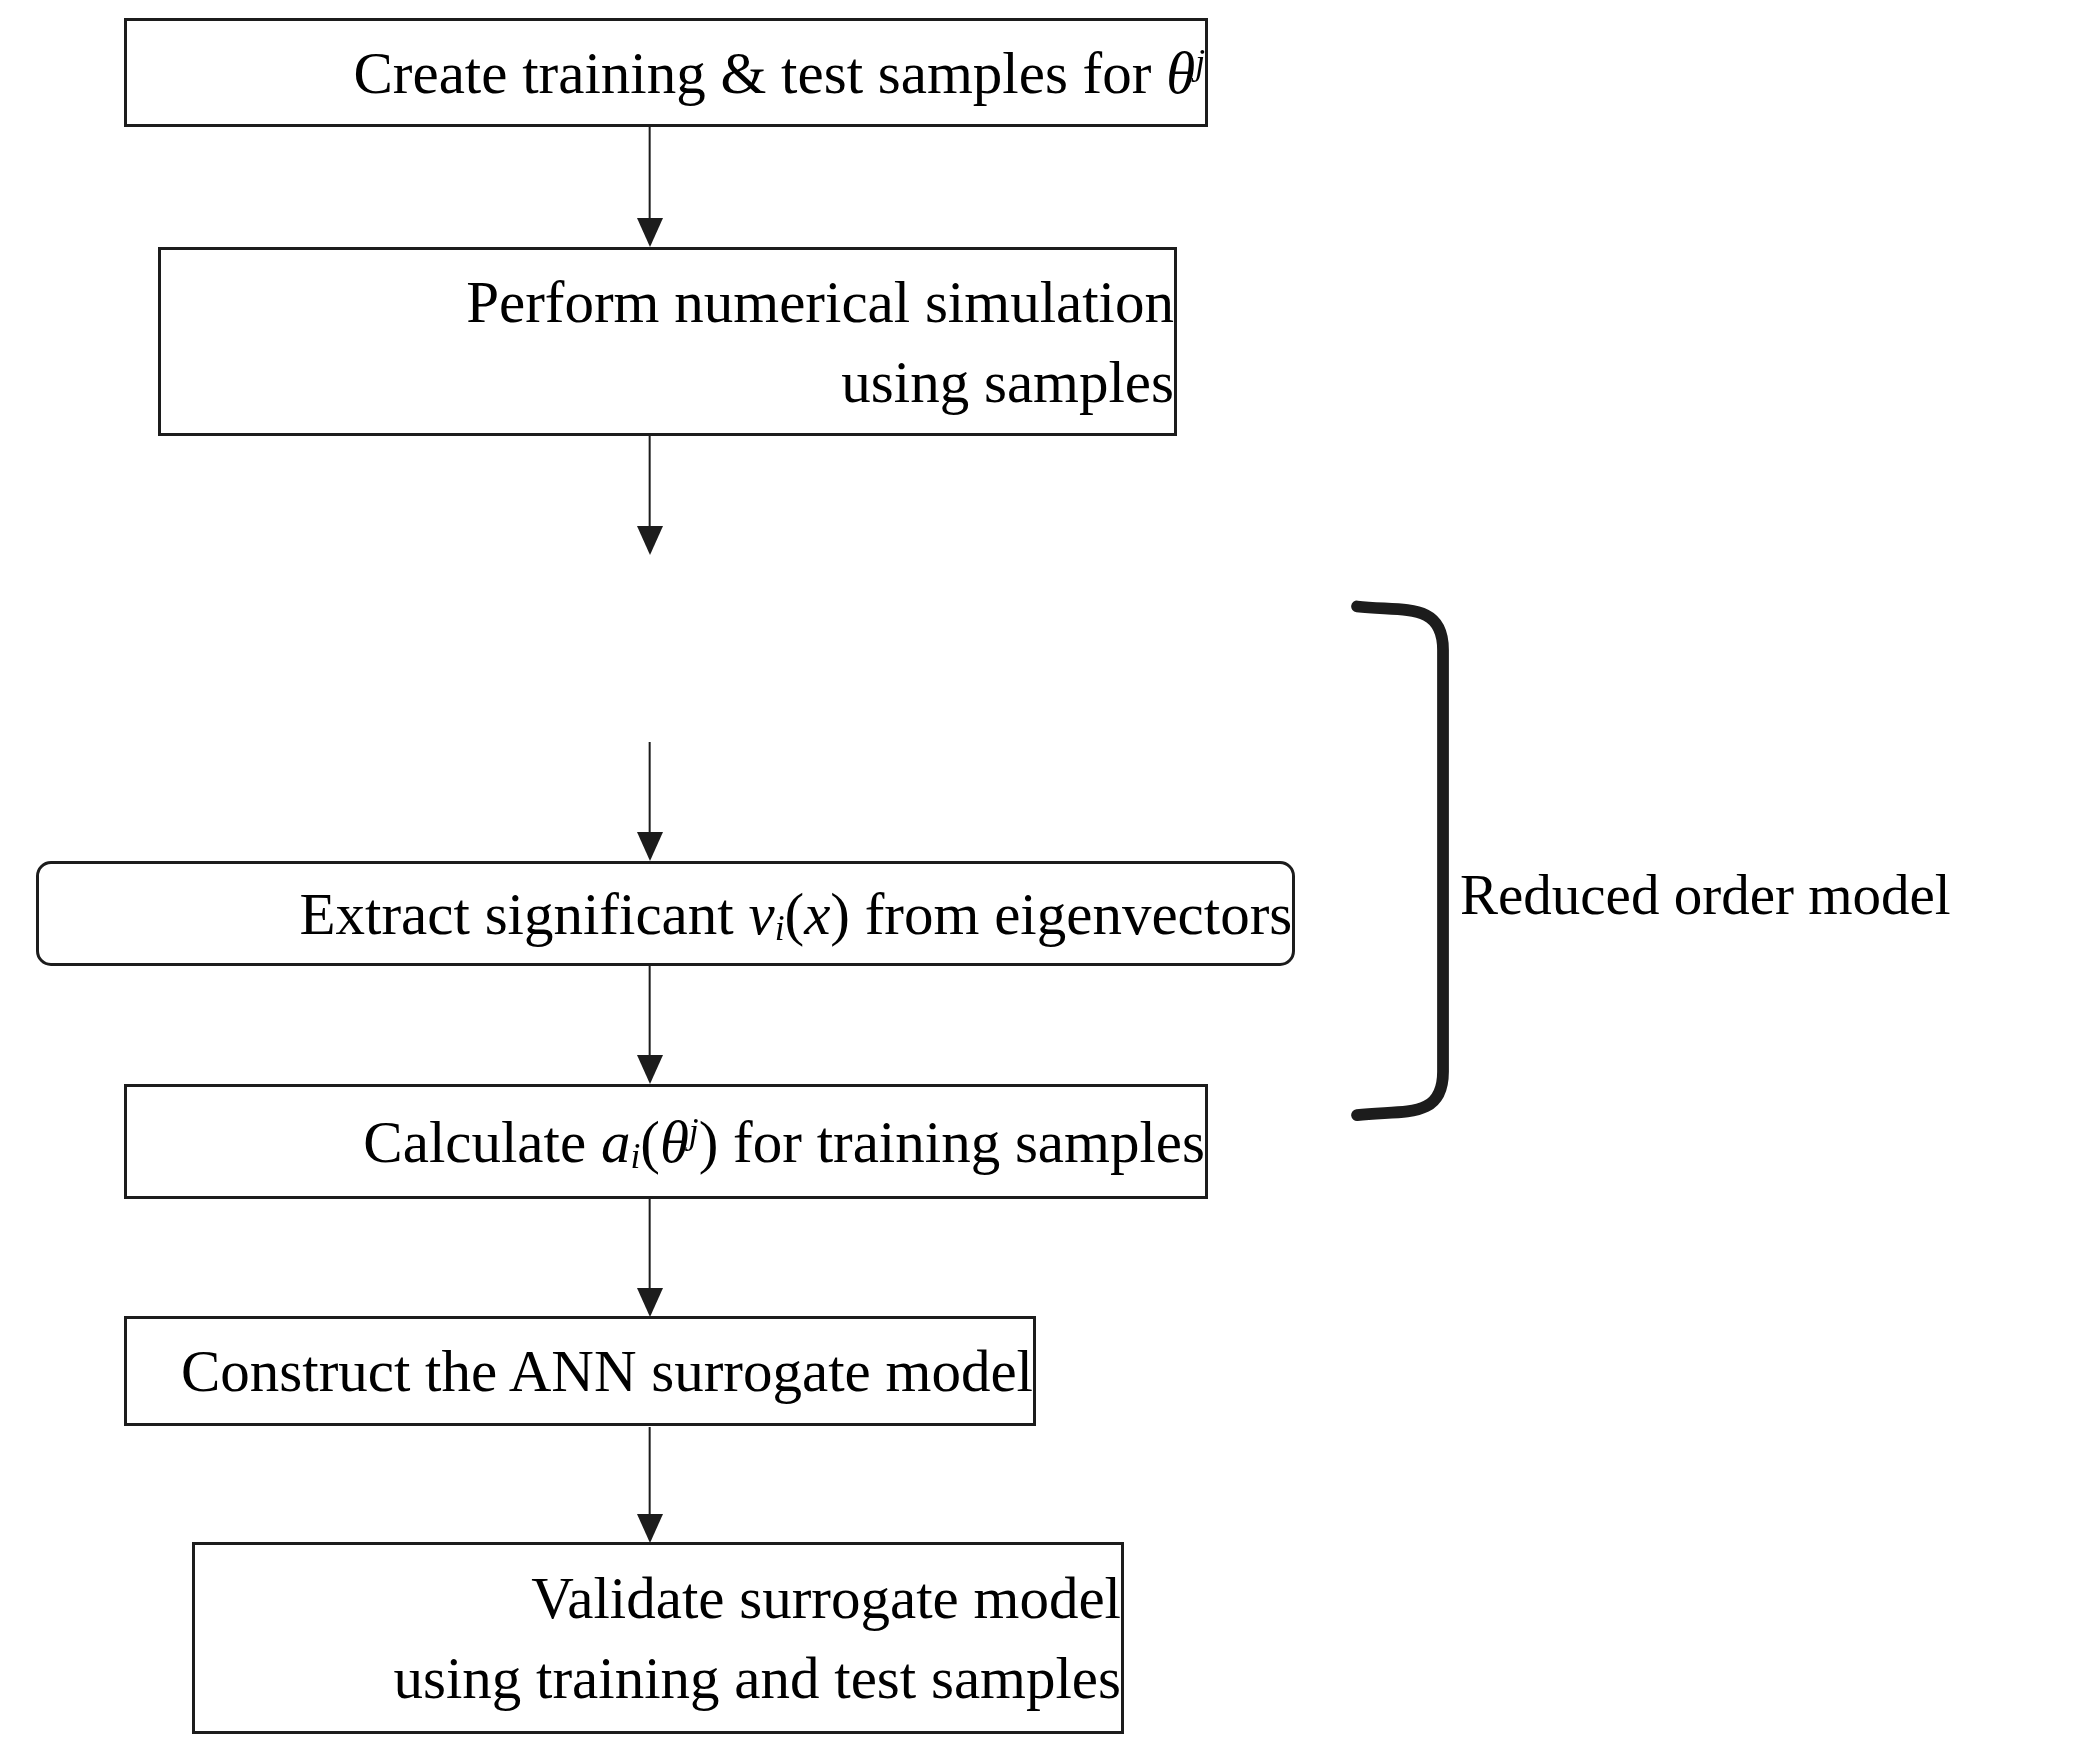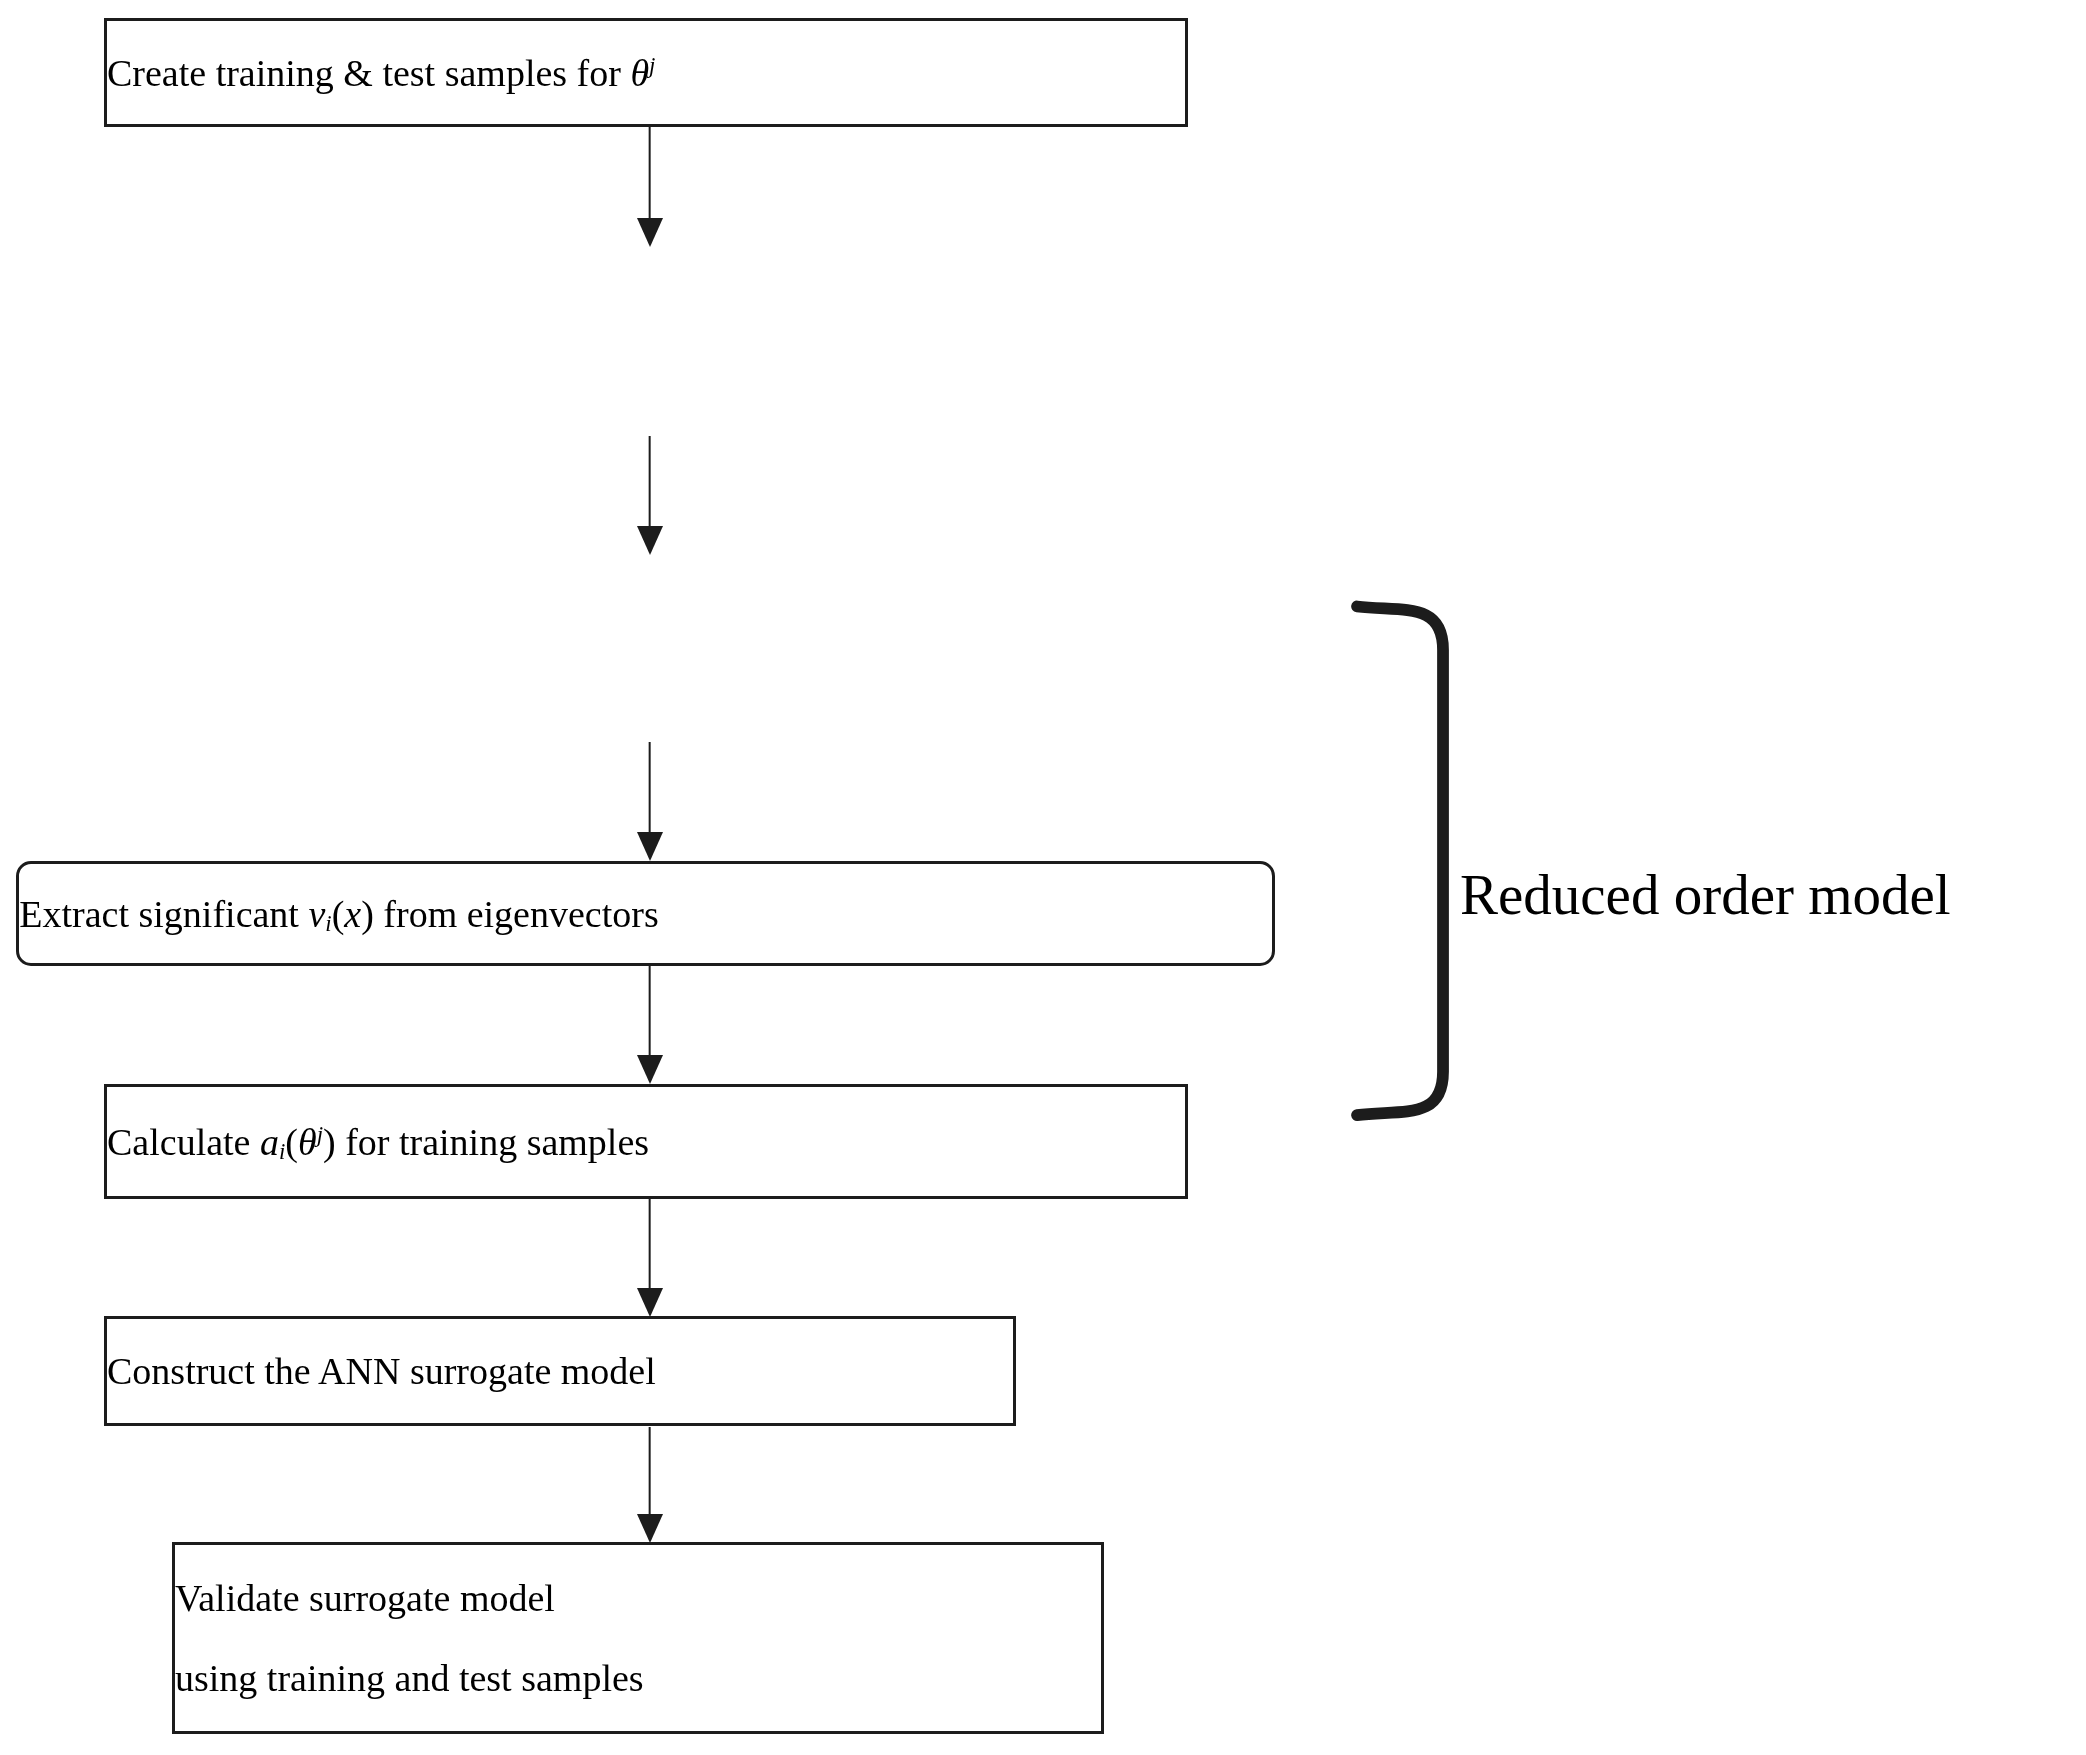--- a/index.html
+++ b/index.html
@@ -11,24 +11,25 @@
     font-family:"Liberation Serif","DejaVu Serif",serif;
     color:var(--text,#000);
     overflow:hidden;
   }
   .box{
     position:absolute;
     box-sizing:border-box;
     background:var(--box-fill,#fff);
     border:3.6px solid var(--box-border,#1c1c1c);
     display:flex;flex-direction:column;
-    justify-content:center;align-items:flex-start;
+    justify-content:center;align-items:flex-end;
     text-align:center;
-    font-size:38px;line-height:80px;
+    font-size:59px;line-height:80px;
     white-space:nowrap;
+    margin-left:20px;
   }
   .b1{left:104px;top:18px;width:1084px;height:109px;}
   .b2{left:138px;top:247px;width:1019px;height:189px;}
   .b3{left:38px;top:555px;width:1209px;height:186px;}
   .b4{left:16.3px;top:861px;width:1259px;height:105px;border-radius:15px;}
   .b5{left:104px;top:1084px;width:1084px;height:115px;}
   .b6{left:104px;top:1316px;width:912px;height:110px;}
   .b7{left:172px;top:1542px;width:932px;height:192px;}
 
   .it{font-style:italic;}
@@ -76,20 +77,24 @@
 
   <div class="box b1">
     <div><span>Create training &amp; test samples for </span><span class="it">θ</span><span class="sup">j</span></div>
   </div>
 
   <div class="arrow a1">
     <div class="shaft"></div>
     <div class="head"></div>
   </div>
 
+  <div class="box b2">
+    <div><span>Perform numerical simulation</span></div>
+    <div><span>using samples</span></div>
+  </div>
 
   <div class="arrow a2">
     <div class="shaft"></div>
     <div class="head"></div>
   </div>
 
 
   <div class="arrow a3">
     <div class="shaft"></div>
     <div class="head"></div>

